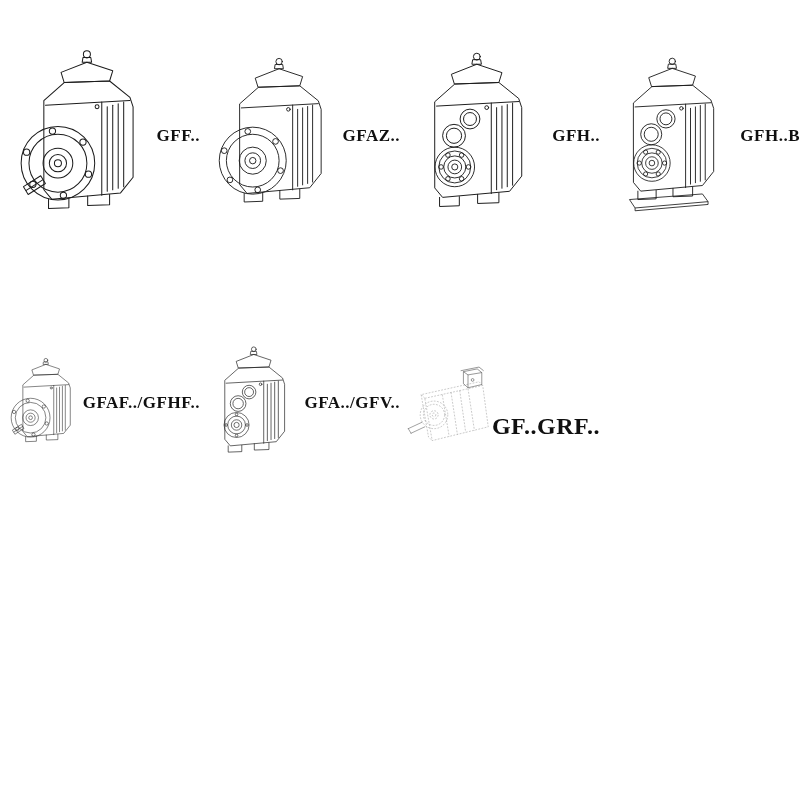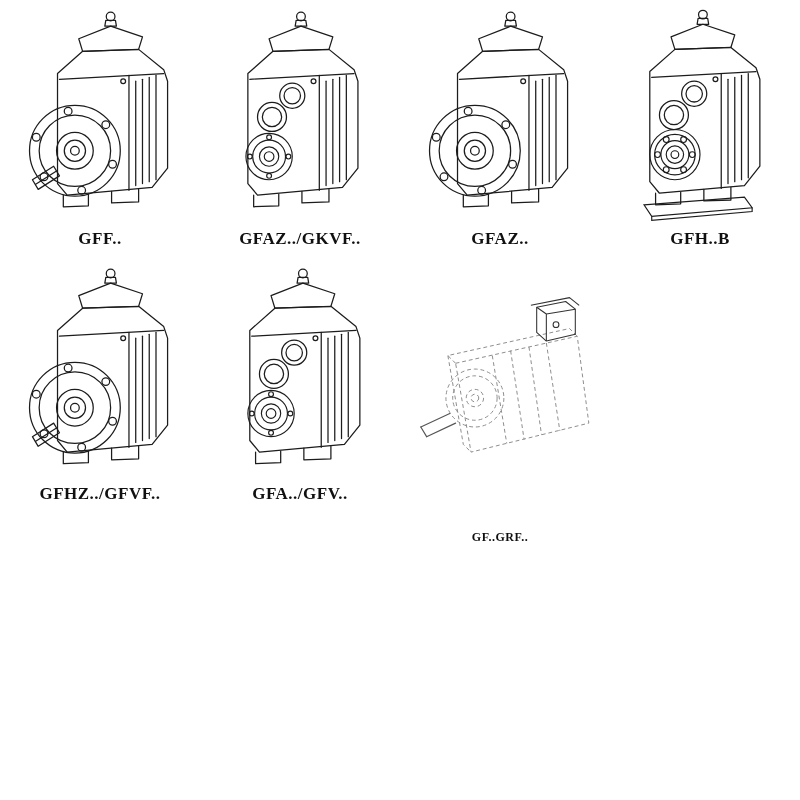--- a/index.html
+++ b/index.html
@@ -1,25 +1,25 @@
 <!DOCTYPE html>
 <html><head>
 <meta charset="utf-8">
 <style>
   * { margin:0; padding:0; box-sizing:border-box; }
   html,body { width:800px; height:800px; background:#ffffff; }
   body { font-family:"Liberation Serif","DejaVu Serif",serif; }
   .page { width:800px; height:800px; display:grid;
           grid-template-columns:repeat(4,200px);
           grid-template-rows:repeat(3,1fr); }
-  .cell { display:flex; flex-direction:column; align-items:center; padding-top:4px; }
+  .cell { display:flex; flex-direction:row; align-items:center; padding-top:4px; }
   .cell svg.drawing { width:196px; height:224px; display:block; }
   .label { font-weight:bold; font-size:17px; letter-spacing:.5px; color:#101010;
            text-align:center; line-height:1.1; margin-top:2px; white-space:nowrap; }
-  .label.big { font-size:12px;margin-top:48px; }
+  .label.big { font-size:24px;margin-top:48px; }
   .bordered { outline:1px solid #d6d6d6; outline-offset:-1px; }
 </style>
 </head>
 <body>
 
 <svg width="0" height="0" style="position:absolute" aria-hidden="true">
   <defs>
 
     <g id="g-unitV" fill="none" stroke="#1c1c1c" stroke-width="1.3" stroke-linejoin="round" stroke-linecap="round">
       <circle cx="99" cy="13" r="4.5"></circle>
@@ -152,42 +152,42 @@
     <svg class="drawing" viewBox="0 0 200 232">
       <g transform="translate(12,0)">
         <use href="#g-unitV"></use>
           <use href="#g-flange"></use>
           <use href="#g-shaft"></use>
       </g>
     </svg>
     <figcaption class="label">GFF..</figcaption>
   </figure>
 
+
+
+  <figure class="cell">
+    <svg class="drawing" viewBox="0 0 200 232">
+      <g transform="translate(12,0)">
+        <use href="#g-unitV"></use>
+          <use href="#g-flange"></use>
+      </g>
+    </svg>
+    <figcaption class="label">GFAZ..</figcaption>
+  </figure>
+
   <figure class="cell">
     <svg class="drawing" viewBox="0 0 200 232">
       <g transform="translate(2,0)">
         <use href="#g-unitV"></use>
           <use href="#g-frontCircles"></use>
-          <use href="#g-bossFlange"></use>
-      </g>
-    </svg>
-    <figcaption class="label">GFAZ../GKVF..</figcaption>
-  </figure>
-
-
-  <figure class="cell">
-    <svg class="drawing" viewBox="0 0 200 232">
-      <g transform="translate(12,0)">
-        <use href="#g-unitV"></use>
-          <use href="#g-flange"></use>
-      </g>
-    </svg>
-    <figcaption class="label">GFAZ..</figcaption>
-  </figure>
-
+          <use href="#g-bossRings"></use>
+      </g>
+    </svg>
+    <figcaption class="label">GFH..</figcaption>
+  </figure>
 
   <figure class="cell">
     <svg class="drawing" viewBox="0 0 200 232">
       <g transform="translate(4,-2)">
         <use href="#g-unitV"></use>
           <use href="#g-frontCircles"></use>
           <use href="#g-bossRings"></use>
           <use href="#g-base"></use>
       </g>
     </svg>
@@ -197,21 +197,21 @@
 
 
   <figure class="cell">
     <svg class="drawing" viewBox="0 0 200 232">
       <g transform="translate(12,2)">
         <use href="#g-unitV"></use>
           <use href="#g-flange"></use>
           <use href="#g-shaft"></use>
       </g>
     </svg>
-    <figcaption class="label">GFHZ../GFVF..</figcaption>
+    <figcaption class="label">GFAF../GFHF..</figcaption>
   </figure>
 
   <figure class="cell">
     <svg class="drawing" viewBox="0 0 200 232">
       <g transform="translate(4,2)">
         <use href="#g-unitV"></use>
           <use href="#g-frontCircles"></use>
           <use href="#g-bossFlange"></use>
       </g>
     </svg>

